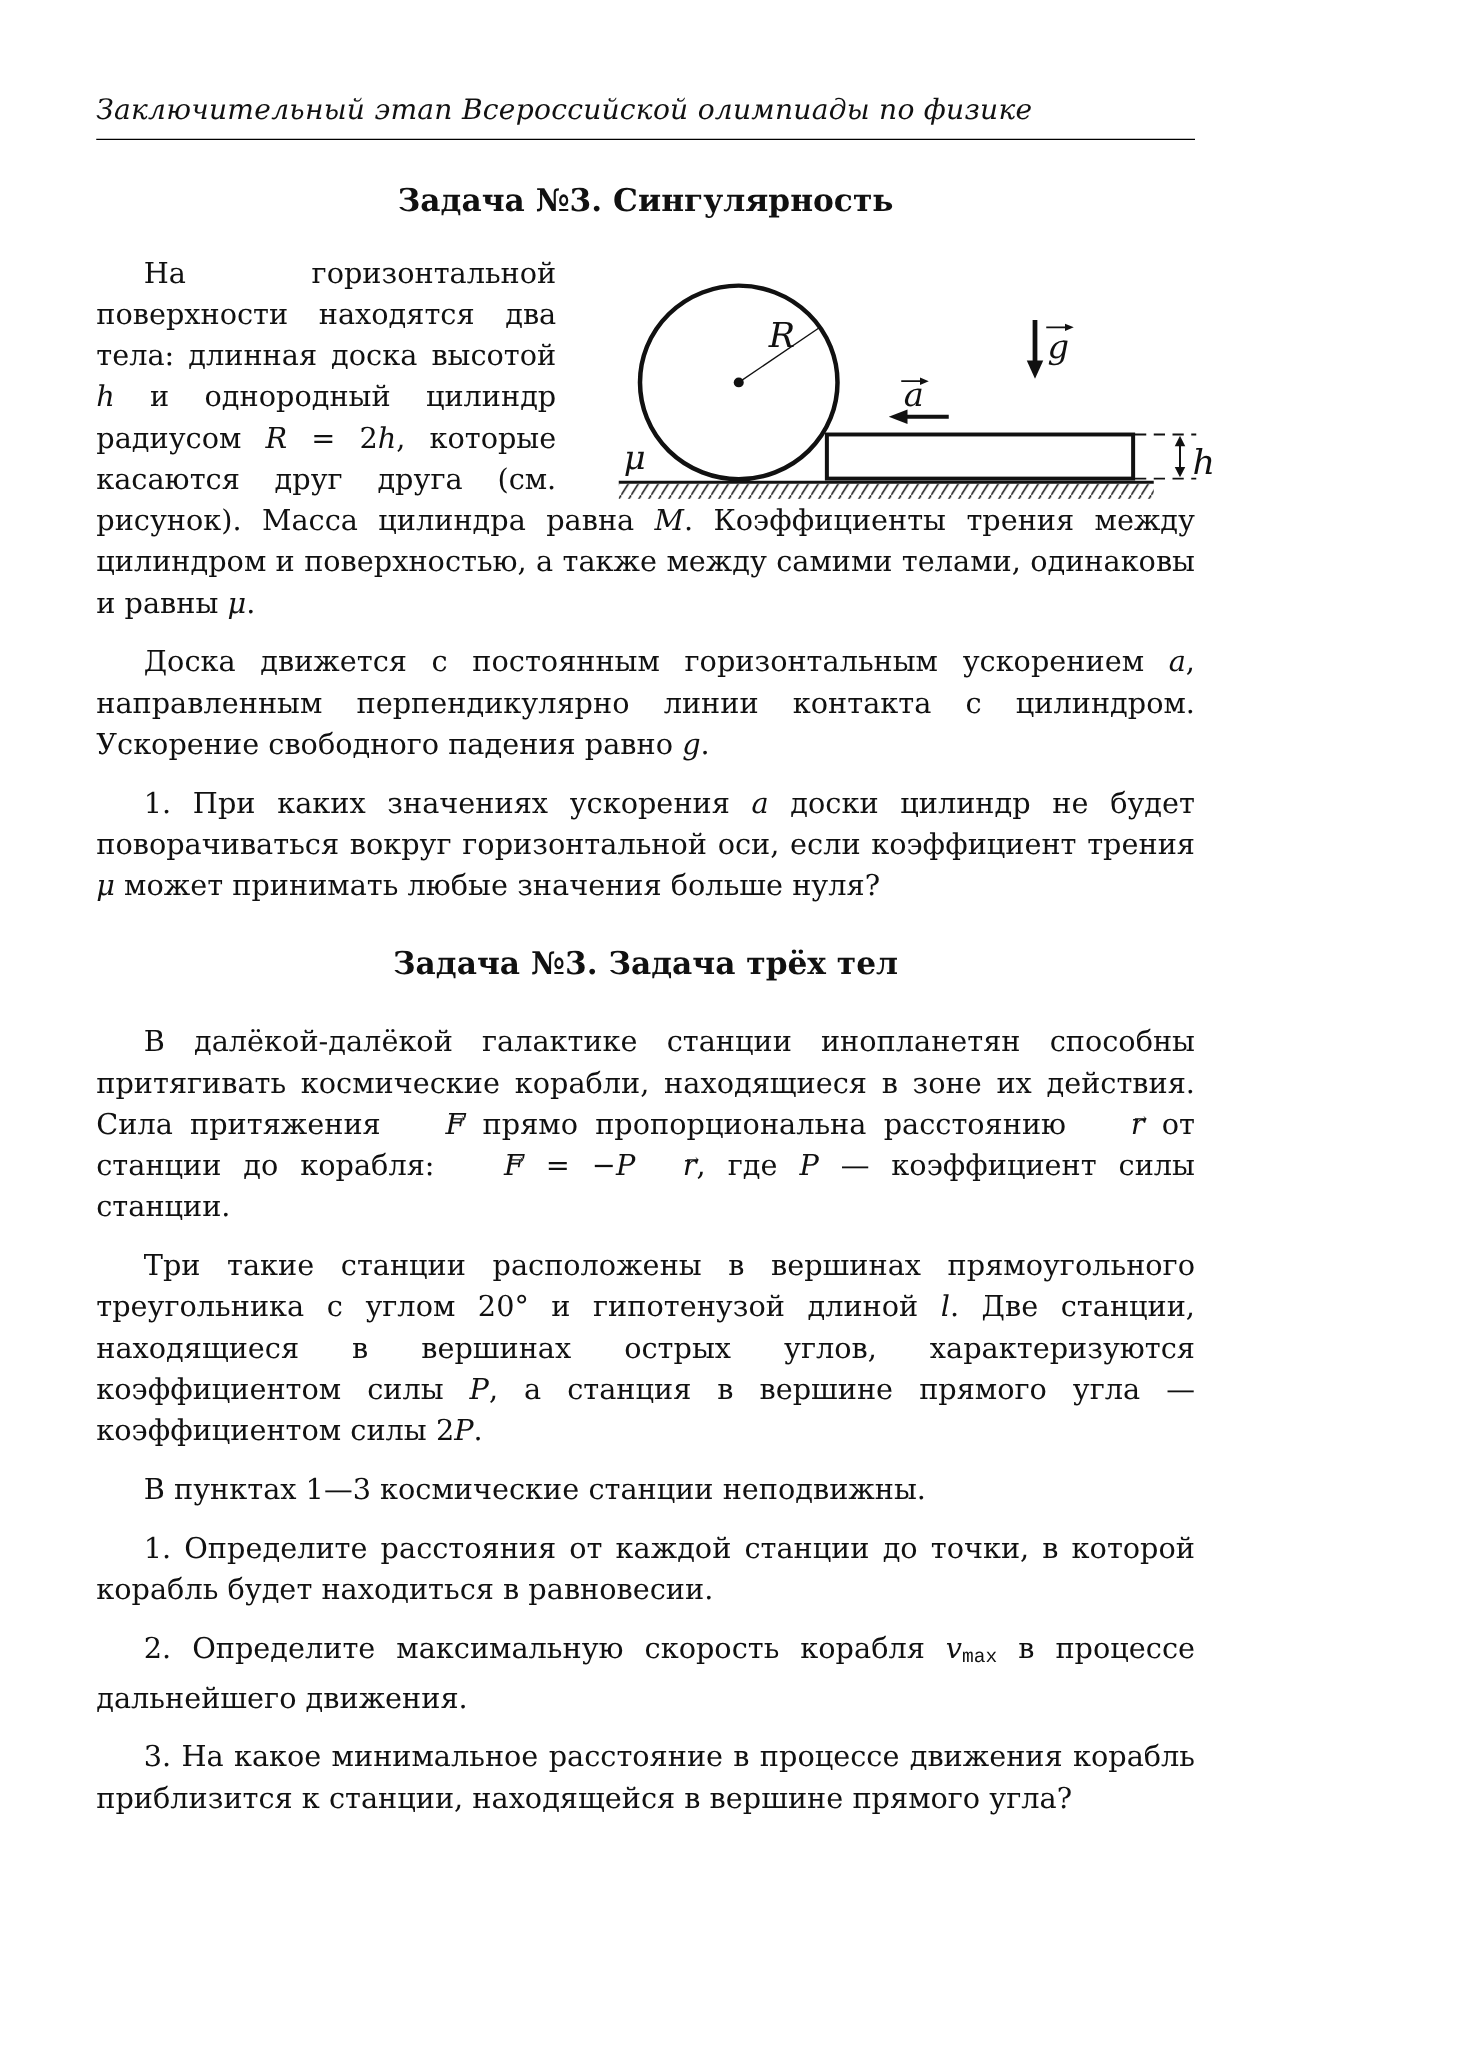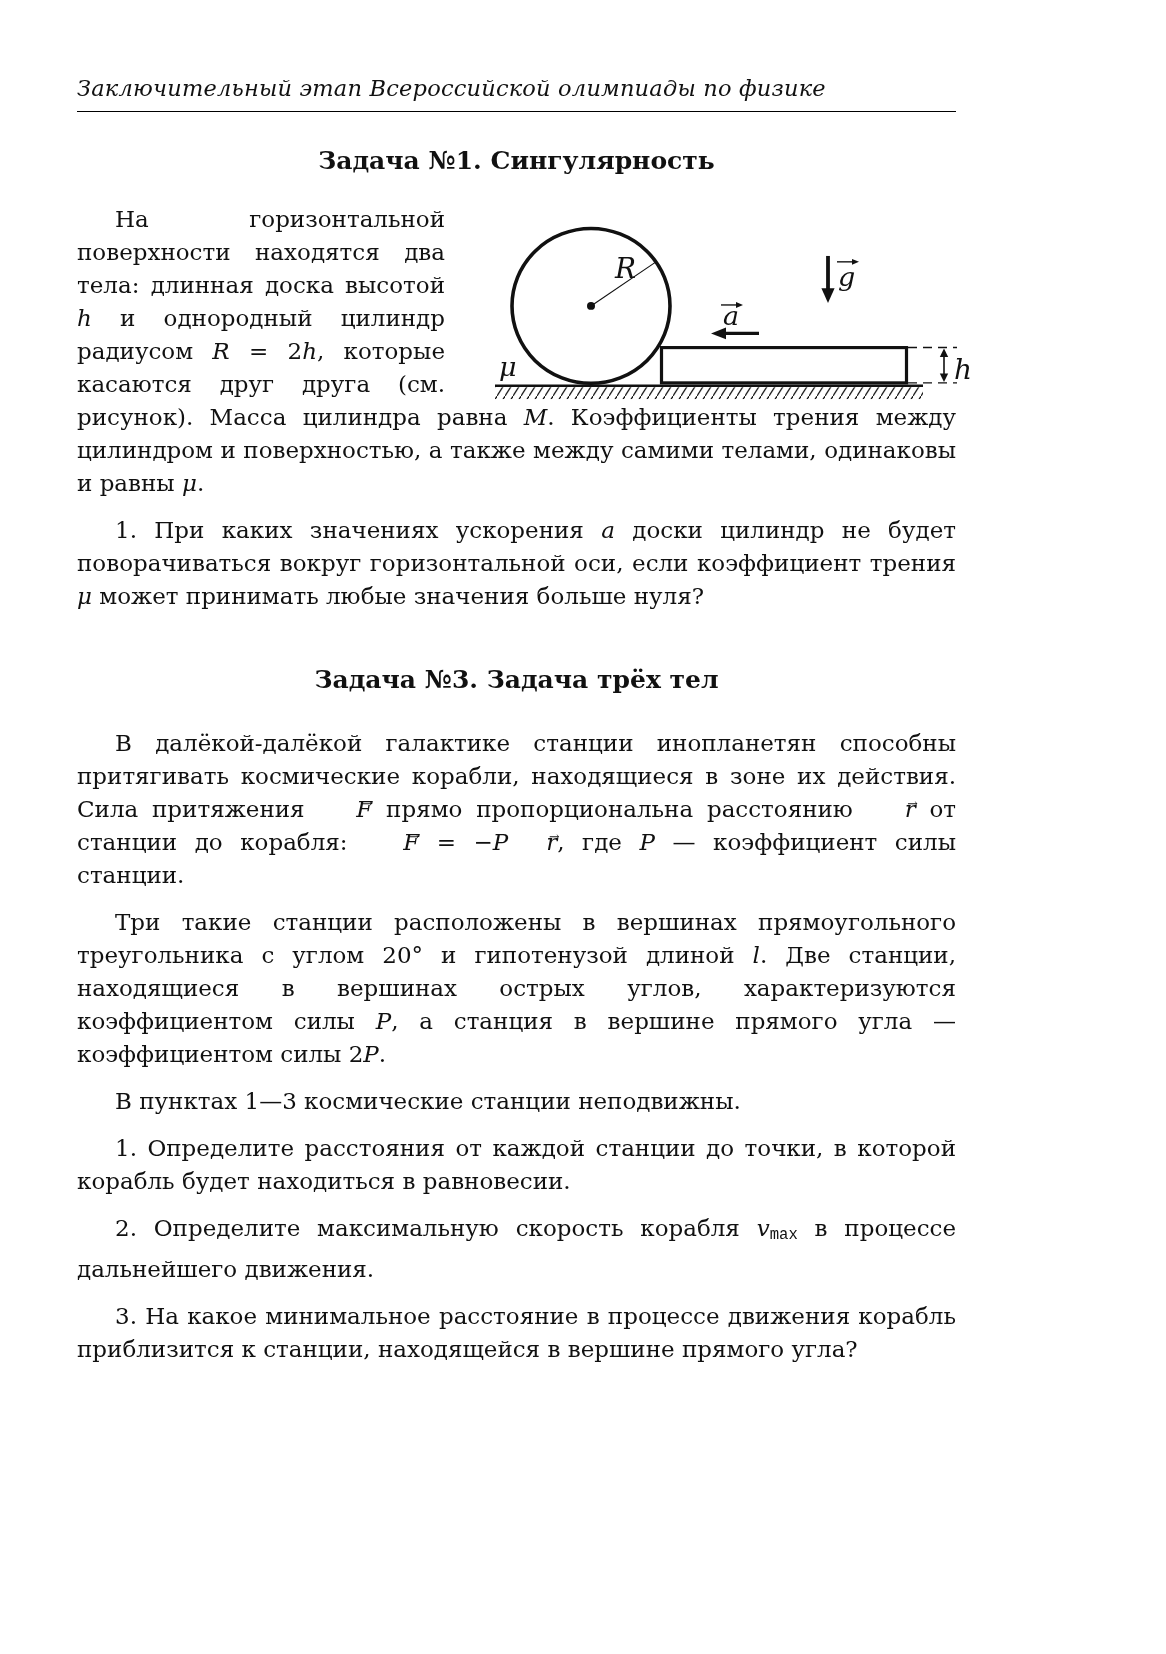--- a/index.html
+++ b/index.html
@@ -21,21 +21,21 @@
     border-bottom:1.6px solid #000;
     letter-spacing:0.2px;
   }
   .title{
     font-weight:bold;
     font-size:25px;
     line-height:1.2;
     text-align:center;
     margin:34px 0 27px 0;
   }
-  .title.second{margin:52px 0 32px 0;}
+  .title.second{margin:30px 0 32px 0;}
   .para{
     font-size:23px;
     line-height:33px;
     text-align:justify;
     text-indent:38px;
     margin:14px 0 0 0;
   }
   .para.first{margin-top:0;}
   .math{font-style:italic;}
   .sub{font-size:0.68em;vertical-align:-0.22em;font-style:normal;font-family:Liberation Mono, monospace;}
@@ -59,21 +59,21 @@
 </style>
 </head>
 <body>
 
 <div class="page">
 
   <div class="header">
     <span>Заключительный этап Всероссийской олимпиады по физике</span>
   </div>
 
-  <div class="title">Задача №1. Сингулярность</div>
+  <div class="title">Задача №3. Сингулярность</div>
 
   <div class="para first">
     <span class="figure-float">
       <svg width="515" height="196" viewBox="0 0 515 200" preserveAspectRatio="none">
         <defs>
           <pattern id="hatch" width="8" height="13" patternUnits="userSpaceOnUse">
             <line x1="0" y1="13" x2="8" y2="0" stroke="#111" stroke-width="1.2"></line>
           </pattern>
         </defs>
 
@@ -105,20 +105,23 @@
         <line x1="363" y1="52" x2="363" y2="88" stroke="#111" stroke-width="3.8"></line>
         <polygon points="363,100 356.4,85 369.6,85" fill="#111"></polygon>
         <text x="373" y="83" font-size="27" font-style="italic" fill="#111">g</text>
         <line x1="372" y1="58" x2="389" y2="58" stroke="#111" stroke-width="1.4"></line>
         <polygon points="394,58 387,55 387,61" fill="#111"></polygon>
       </svg>
     </span>
     <span><span>На горизонтальной поверхности на­ходятся два тела: длинная доска высо­той </span><span class="math">h</span><span> и однородный цилиндр радиусом </span><span class="math">R</span><span> = 2</span><span class="math">h</span><span>, которые касаются друг друга (см. рисунок). Масса цилиндра равна </span><span class="math">M</span><span>. Ко­эффициенты трения между цилиндром и поверхностью, а также между самими телами, одинаковы и равны </span><span class="math">μ</span><span>.</span></span>
   </div>
 
+  <div class="para">
+    <span><span>Доска движется с постоянным горизонтальным ускорением </span><span class="math">a</span><span>, направленным перпендикулярно линии контакта с цилиндром. Ускорение свободного падения равно </span><span class="math">g</span><span>.</span></span>
+  </div>
 
   <div class="para">
     <span><span>1. При каких значениях ускорения </span><span class="math">a</span><span> доски цилиндр не будет поворачиваться вокруг горизонтальной оси, если коэффициент трения </span><span class="math">μ</span><span> может принимать любые значения больше нуля?</span></span>
   </div>
 
   <div class="title second">Задача №3. Задача трёх тел</div>
 
   <div class="para first">
     <span><span>В далёкой-далёкой галактике станции инопланетян способны притягивать космические корабли, находящиеся в зоне их действия. Сила притяжения </span><span class="math vec">F</span><span> пря­мо пропорциональна расстоянию </span><span class="math vec">r</span><span> от станции до корабля: </span><span class="math vec">F</span><span> = −</span><span class="math">P</span><span class="math vec">r</span><span>, где </span><span class="math">P</span><span> — коэффициент силы станции.</span></span>
   </div>

